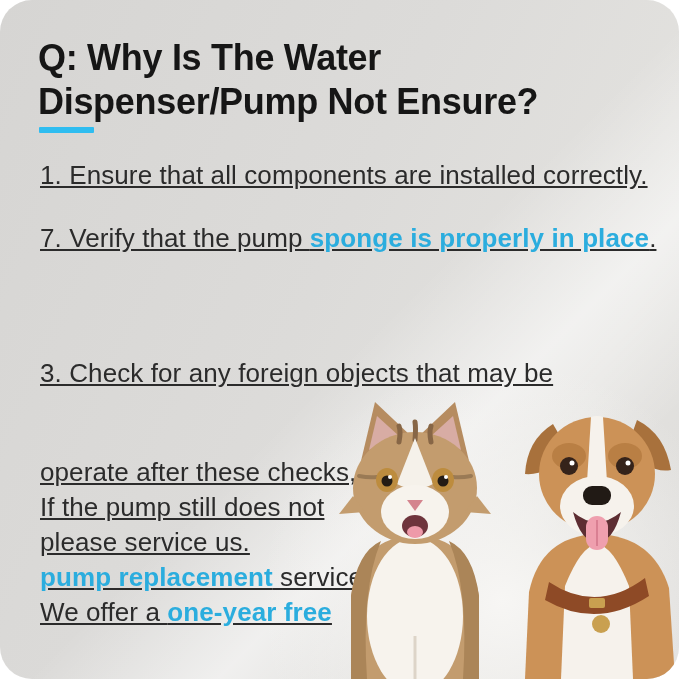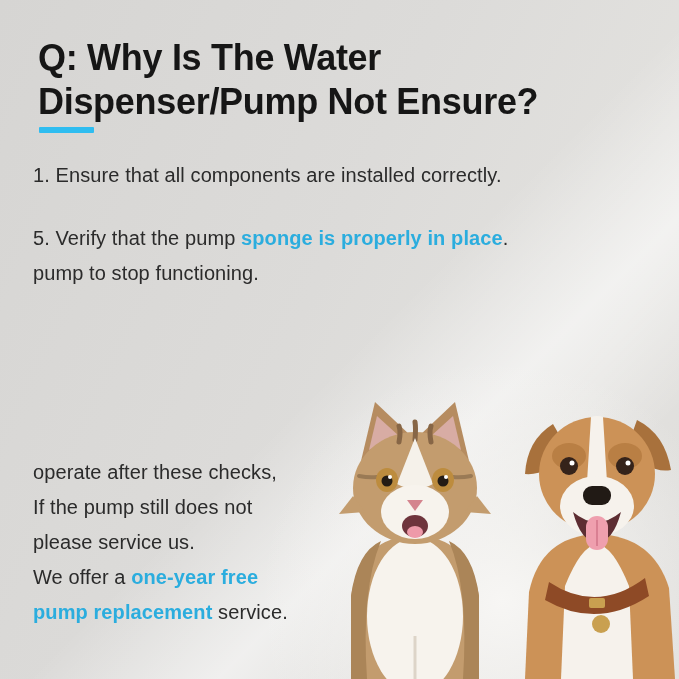--- a/index.html
+++ b/index.html
@@ -4,37 +4,38 @@
 <style>
   html,body{margin:0;padding:0;background:#ffffff;}
   .canvas{
     position:relative;
     width:679px;height:679px;
     overflow:hidden;
     font-family:"Liberation Sans","DejaVu Sans",sans-serif;
     background:
       linear-gradient(135deg, rgba(255,255,255,0) 52%, rgba(255,255,255,0.55) 66%, rgba(255,255,255,0) 80%),
       linear-gradient(115deg,#d6d5d3 0%,#dcdbd9 45%,#e3e2df 78%,#dedddb 100%);
+    border-radius: 32px;
   }
   .glow{
     position:absolute;right:-30px;bottom:-30px;width:460px;height:360px;
     background:radial-gradient(ellipse at 55% 70%, rgba(248,247,245,0.95) 0%, rgba(248,247,245,0) 68%);
   }
   .heading{
     position:absolute;left:38px;top:36px;
     font-size:36px;font-weight:700;line-height:44px;
     color:#161616;letter-spacing:-0.3px;white-space:nowrap;
   }
   .accent-bar{
     position:absolute;left:39px;top:127px;width:55px;height:6px;
     background:#2fbdf0;border-radius:1px;
   }
   .para{
-    position:absolute;left:33px;color:#2b2b2b;
-    font-size:20px;line-height:35px;white-space:nowrap;letter-spacing:0.1px;
+    position:absolute;left:40px;color:#2b2b2b;
+    font-size:26px;line-height:35px;white-space:nowrap;letter-spacing:0.1px;text-decoration:underline;
   }
   .p-step1{top:158px}
   .p-step2{top:221px}
   .p-step3{top:356px}
   .p-footer{top:455px}
   .accent{color:#2badde;font-weight:700;}
   .pets{position:absolute;right:-2px;bottom:0;width:352px;height:295px;}
 </style>
 </head>
 <body>
@@ -48,33 +49,33 @@
     <div>Dispenser/Pump Not Ensure?</div>
   </div>
 
   <div class="accent-bar"></div>
 
   <div class="para p-step1">
     <div>1. Ensure that all components are installed correctly.</div>
   </div>
 
   <div class="para p-step2">
-    <div><span>5. Verify that the pump </span><span class="accent">sponge is properly in place</span><span>.</span></div>
-    <div>pump to stop functioning.</div>
+    <div><span>7. Verify that the pump </span><span class="accent">sponge is properly in place</span><span>.</span></div>
   </div>
 
   <div class="para p-step3">
+    <div>3. Check for any foreign objects that may be</div>
   </div>
 
   <div class="para p-footer">
     <div>operate after these checks,</div>
     <div>If the pump still does not</div>
     <div>please service us.</div>
+    <div><span class="accent">pump replacement</span><span> service.</span></div>
     <div><span>We offer a </span><span class="accent">one-year free</span></div>
-    <div><span class="accent">pump replacement</span><span> service.</span></div>
   </div>
 
   <svg class="pets" viewBox="0 0 352 295" xmlns="http://www.w3.org/2000/svg">
 
     <g>
 
       <path d="M22,295 L22,212 Q32,152 86,152 Q140,152 150,212 L150,295 Z" fill="#c39c6e"></path>
       <path d="M22,295 L22,212 Q28,168 52,157 Q32,205 38,295 Z" fill="#ab8558"></path>
       <path d="M150,295 L150,212 Q144,168 120,157 Q140,205 134,295 Z" fill="#ab8558"></path>
       <ellipse cx="86" cy="232" rx="48" ry="78" fill="#f7f3ed"></ellipse>

